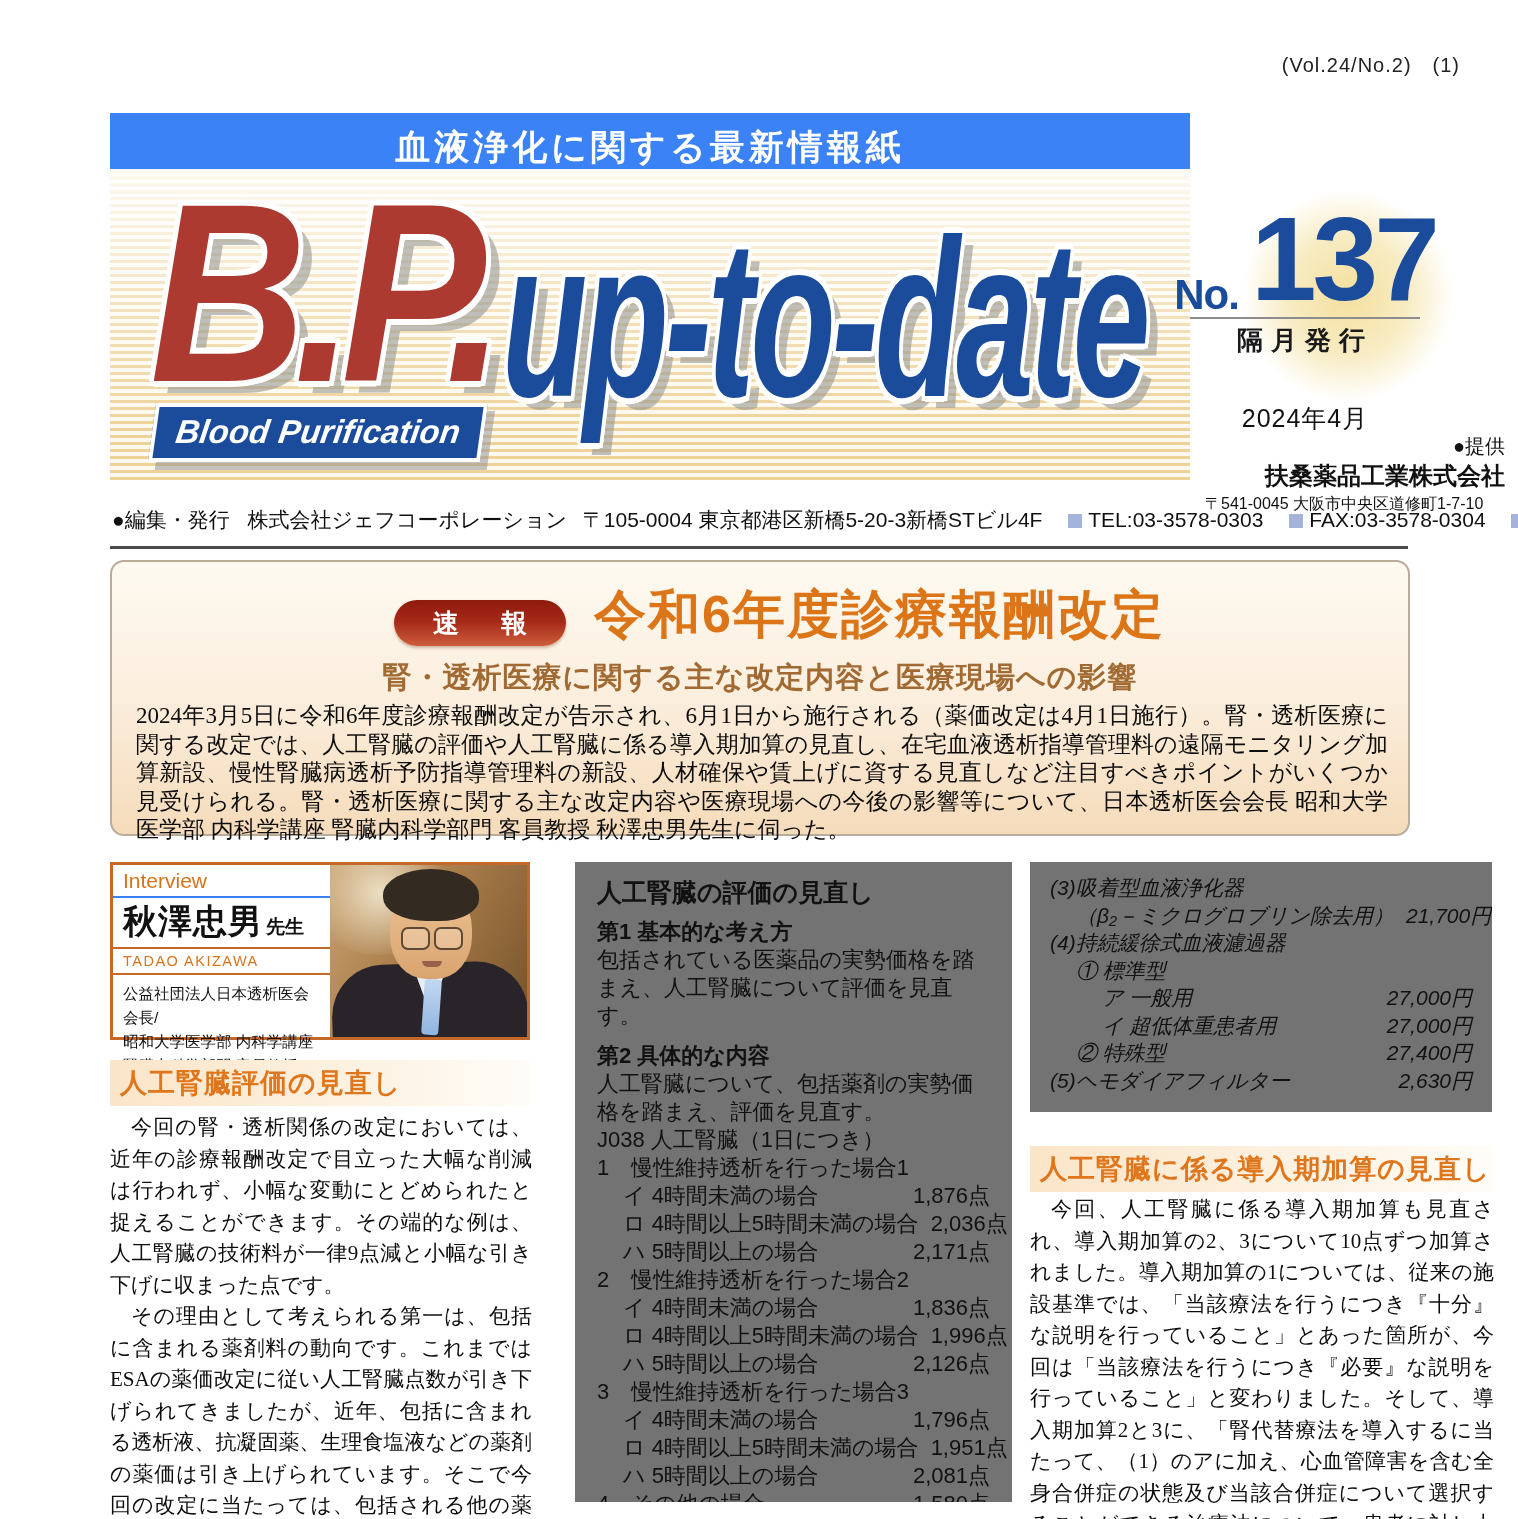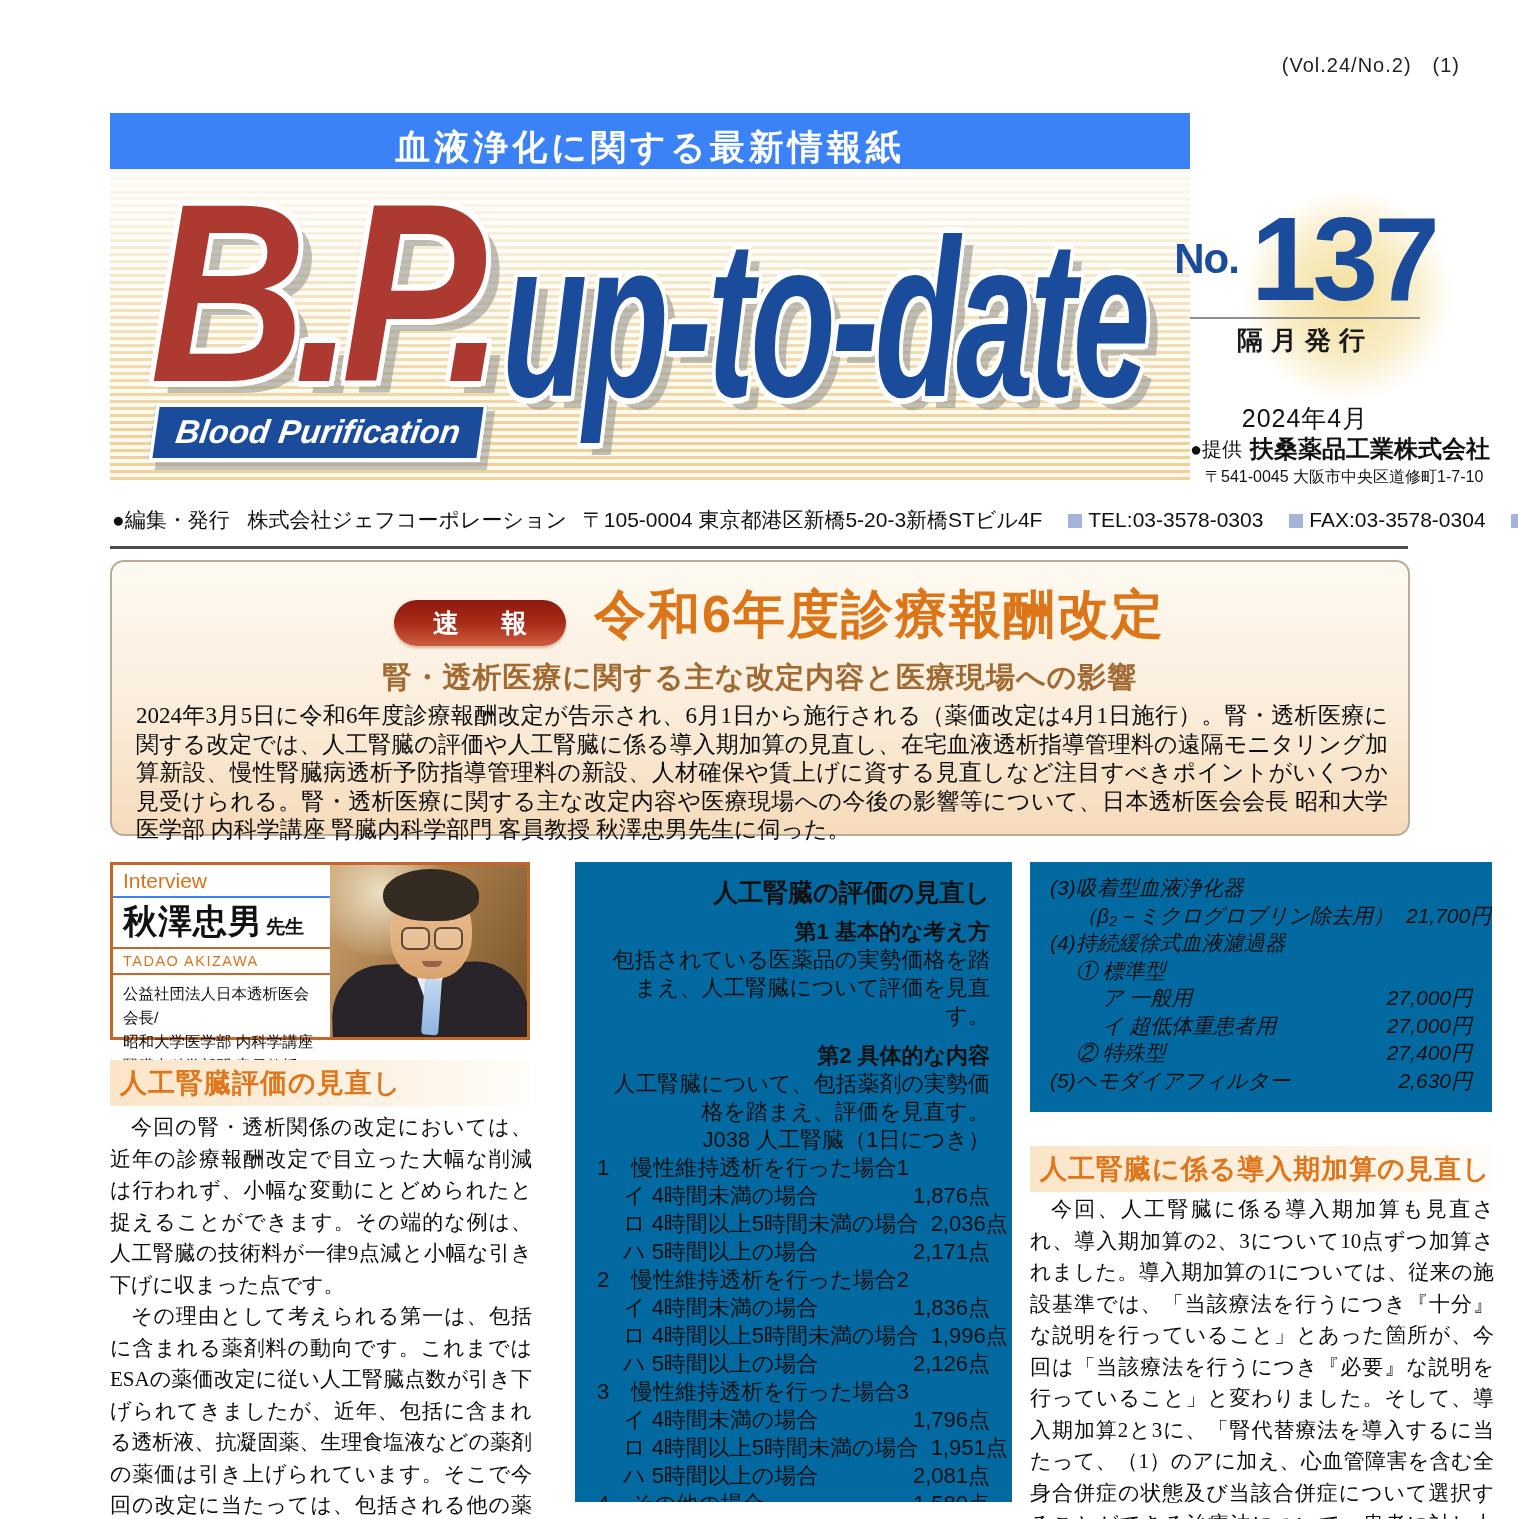--- a/index.html
+++ b/index.html
@@ -42,29 +42,29 @@
     text-shadow:-6px 0 0 #fff,6px 0 0 #fff,0 -6px 0 #fff,0 6px 0 #fff,
       -5px -5px 0 #fff,5px -5px 0 #fff,-5px 5px 0 #fff,5px 5px 0 #fff,
       18px 12px 0 rgba(150,150,145,.6);
   }
 
   #issue-glow{
     left:1240px;top:188px;width:215px;height:215px;border-radius:50%;
     background:radial-gradient(circle,#f4df9d 0%,#f8ecc4 40%,rgba(255,255,255,0) 70%);
   }
   #issue-block{left:1155px;top:203px;width:300px;text-align:center;color:#1b4c9c;}
-  #issue-no-line{display:flex;align-items:center;justify-content:center;line-height:.95;gap:12px;}
+  #issue-no-line{display:flex;align-items:flex-end;justify-content:center;line-height:.95;gap:12px;}
   #issue-no-prefix{font-size:42px;font-weight:bold;letter-spacing:-1px;}
   #issue-no-num{font-size:118px;font-weight:bold;letter-spacing:-4px;}
   #issue-rule{width:230px;height:2px;background:#8d8d8d;margin:2px auto 4px;}
   #issue-freq{font-size:26px;font-weight:bold;color:#1a1a1a;letter-spacing:8px;}
   #issue-date{font-size:25px;color:#111;margin-top:44px;letter-spacing:1px;}
 
   #provider{left:1190px;top:433px;width:315px;}
-  #provider-line{display:flex;align-items:center;white-space:nowrap;}
+  #provider-line{display:flex;align-items:flex-end;white-space:nowrap;flex-direction:column;}
   #provider-label{font-size:20px;}
   #provider-name{font-size:24px;font-weight:bold;margin-left:8px;}
   #provider-address{font-size:16px;margin-top:2px;padding-left:15px;white-space:nowrap;}
 
   #publisher-line{left:112px;top:506px;width:1400px;font-size:21px;white-space:nowrap;color:#111;}
   .bluesq{display:inline-block;width:14px;height:14px;background:#a3b3da;margin:0 6px 0 20px;vertical-align:-1px;}
   #top-rule{left:110px;top:546px;width:1298px;height:3px;background:#4c4c4c;}
 
   
   #announce{
@@ -129,21 +129,21 @@
   }
   #left-heading{left:110px;top:1060px;width:420px;}
   #right-heading{left:1030px;top:1146px;width:462px;}
 
   .serif-body{font-family:"Liberation Serif",serif;font-size:21px;line-height:31.5px;text-align:justify;color:#0d0d0d;}
   .serif-body p{margin:0;text-indent:1em;}
   #left-body{left:110px;top:1112px;width:422px;height:407px;overflow:hidden;}
   #right-body{left:1030px;top:1194px;width:464px;height:325px;overflow:hidden;}
 
   
-  .yellow-panel{background:#0369a1;box-sizing:border-box;text-align:right;}
+  .yellow-panel{background:#737373;box-sizing:border-box;}
   #mid-panel{left:575px;top:862px;width:437px;height:640px;padding:16px 22px;font-size:22px;line-height:28px;overflow:hidden;}
   #mid-heading{font-size:25px;font-weight:bold;margin-bottom:8px;}
   .mid-sec-title{font-weight:bold;margin-top:12px;}
   .fee-row{display:flex;}
   .fee-row .lbl{white-space:nowrap;}
   .fee-row .val{margin-left:auto;white-space:nowrap;}
   .ind1{padding-left:26px;gap:12px;}
   .ind2{padding-left:52px;}
 
   #right-panel{left:1030px;top:862px;width:462px;height:250px;padding:12px 20px;font-size:21px;line-height:27.5px;overflow:hidden;font-style:italic;}

